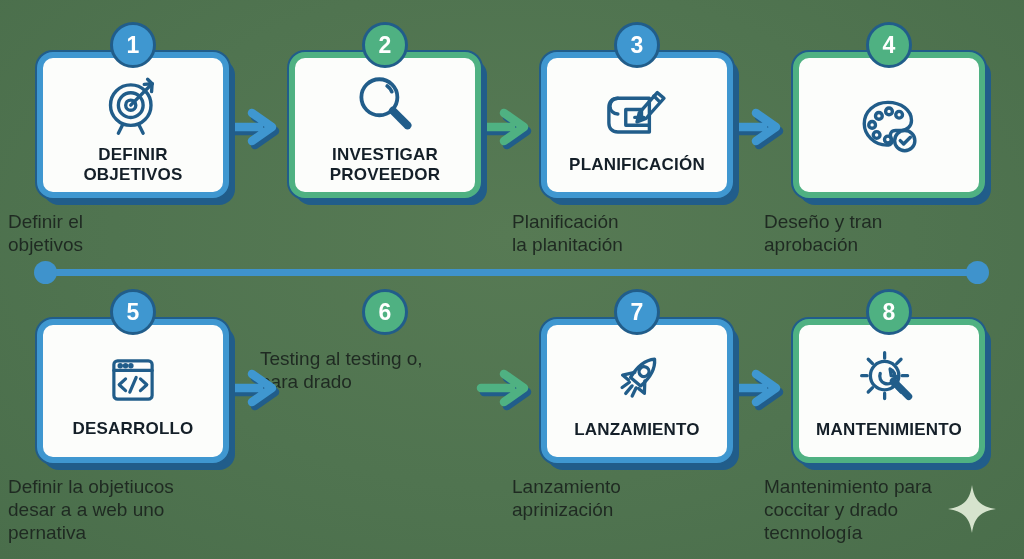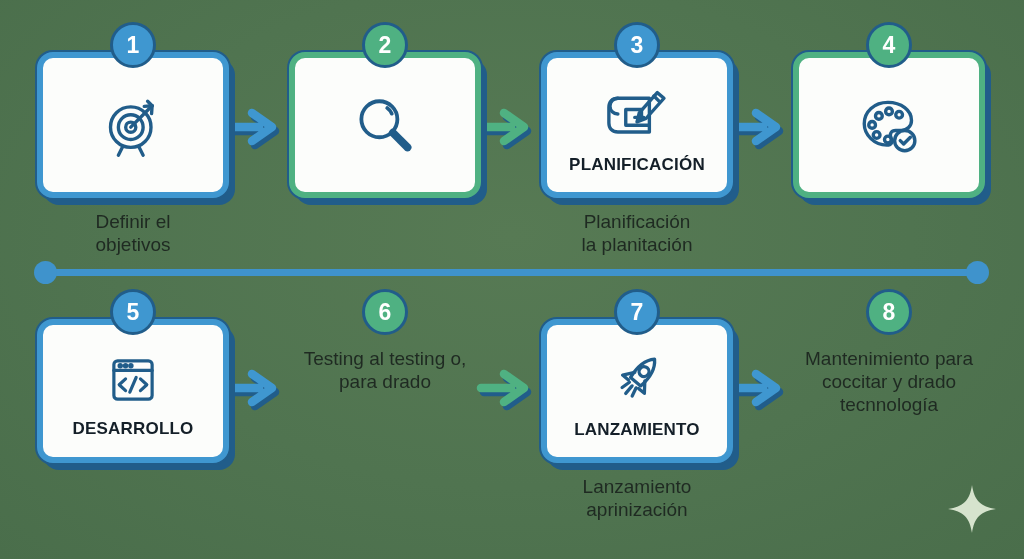--- a/index.html
+++ b/index.html
@@ -50,21 +50,21 @@
     font-weight:bold;
     font-size:17px;line-height:1.15;
     letter-spacing:0.2px;
     color:#141f28;
     white-space:pre-line;
   }
   .step-caption{
     position:relative;
     width:250px;margin-left:-29px;
     margin-top:13px;
-    text-align:center;
+    text-align:left;
     font-size:19px;line-height:1.2;
     color:#1f2a22;
     white-space:pre-line;
   }
 
   
   .arrow{position:absolute;width:64px;height:50px;z-index:1;}
   .a1{left:224px}.a2{left:476px}.a3{left:728px}
   .ar1{top:102px}.ar2{top:363px}
   .arrow path{fill:none;stroke-width:8.5;stroke-linecap:round;stroke-linejoin:round;}
@@ -109,39 +109,43 @@
             <circle cx="30" cy="33" r="18"></circle>
               <circle cx="30" cy="33" r="11"></circle>
               <circle cx="30" cy="33" r="4.5"></circle>
             <path d="M30 33 L49 14"></path>
               <path d="M49 14 l-0.5 7 M49 14 l-7 0.5"></path>
               <path d="M45 10 l4 4"></path>
             <path d="M23 50 l-4 8 M37 50 l4 8"></path>
           </g>
         </svg>
       </div>
+      <div class="card-title">DEFINIR
+OBJETIVOS</div>
     </div>
     <div class="step-caption">Definir el
 objetivos</div>
   </div>
 
   <div class="step r1 c2 accent-green">
     <div class="badge">
         <span>2</span>
       </div>
     <div class="card">
       <div class="card-icon">
         <svg width="72" height="72" viewBox="0 0 64 64">
           <g class="ic" stroke-width="3.4">
             <circle cx="27" cy="26" r="16"></circle>
             <path d="M34 16 a11 11 0 0 1 4 5"></path>
             <path d="M39 38 L52 51" stroke-width="7"></path>
           </g>
         </svg>
       </div>
+      <div class="card-title">INVESTIGAR
+PROVEEDOR</div>
     </div>
   </div>
 
   <div class="step r1 c3 accent-blue">
     <div class="badge">
         <span>3</span>
       </div>
     <div class="card">
       <div class="card-icon">
         <svg width="76" height="72" viewBox="0 0 64 64">
@@ -174,20 +178,22 @@
               <circle cx="41" cy="22" r="3"></circle>
             <circle cx="17" cy="31" r="3"></circle>
               <circle cx="21" cy="40" r="3"></circle>
               <circle cx="31" cy="44" r="3"></circle>
             <circle cx="46" cy="45" r="9" fill="#fcfdfb"></circle>
             <path d="M42 45 l3 3 6 -6"></path>
           </g>
         </svg>
       </div>
     </div>
+    <div class="step-caption">Deseño y tran
+aprobación</div>
   </div>
 
   <div class="step r2 c1 accent-blue">
     <div class="badge">
         <span>5</span>
       </div>
     <div class="card">
       <div class="card-icon">
         <svg width="72" height="68" viewBox="0 0 64 64">
           <g class="ic" stroke-width="3">
@@ -195,20 +201,23 @@
             <path d="M14 23 h36"></path>
             <circle cx="20" cy="18.5" r="1.1" fill="#215d8a"></circle>
               <circle cx="25" cy="18.5" r="1.1" fill="#215d8a"></circle>
               <circle cx="30" cy="18.5" r="1.1" fill="#215d8a"></circle>
             <path d="M25 31 l-6 5.5 6 5.5 M39 31 l6 5.5 -6 5.5 M35 29.5 l-6 14"></path>
           </g>
         </svg>
       </div>
       <div class="card-title">DESARROLLO</div>
     </div>
+    <div class="step-caption">Definir la objetiucos
+desar a a web uno
+pernativa</div>
   </div>
 
   <div class="step r2 c2 accent-green">
     <div class="badge">
         <span>6</span>
       </div>
     <div class="step-caption">Testing al testing o,
 para drado</div>
   </div>
 
@@ -230,20 +239,34 @@
       <div class="card-title">LANZAMIENTO</div>
     </div>
     <div class="step-caption">Lanzamiento
 aprinización</div>
   </div>
 
   <div class="step r2 c4 accent-green">
     <div class="badge">
         <span>8</span>
       </div>
+    <div class="card">
+      <div class="card-icon">
+        <svg width="76" height="70" viewBox="0 0 64 64">
+          <g class="ic" stroke-width="3">
+            <circle cx="28" cy="28" r="13"></circle>
+            <path d="M28 12 v-5 M28 44 v5 M12 28 h-5 M44 28 h5 M17 17 l-4 -4 M39 17 l4 -4 M17 39 l-4 4 M39 39 l4 4"></path>
+            <path d="M24 26 a7 7 0 1 0 9 -4 l1 6 6 1 a7 7 0 0 0 -4 9"></path>
+            <path d="M36 33 L50 47" stroke-width="6.5"></path>
+            <circle cx="50" cy="47" r="1" fill="#215d8a"></circle>
+          </g>
+        </svg>
+      </div>
+      <div class="card-title">MANTENIMIENTO</div>
+    </div>
     <div class="step-caption">Mantenimiento para
 coccitar y drado
 tecnnología</div>
   </div>
 
   <div class="arrow ar1 a1 accent-blue">
     <svg viewBox="0 0 64 50" width="64" height="50">
       <path class="sh" d="M8 29 H38 M31 15 L51 29 L31 43"></path>
       <path class="main" d="M5 25 H35 M28 11 L48 25 L28 39"></path>
     </svg>

